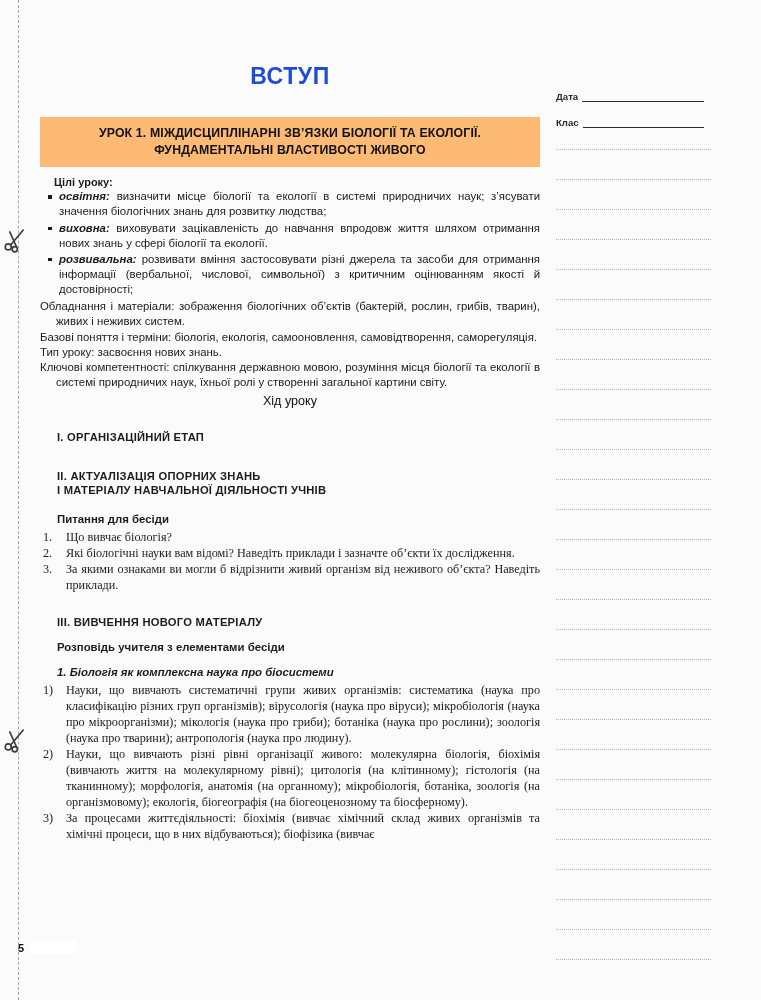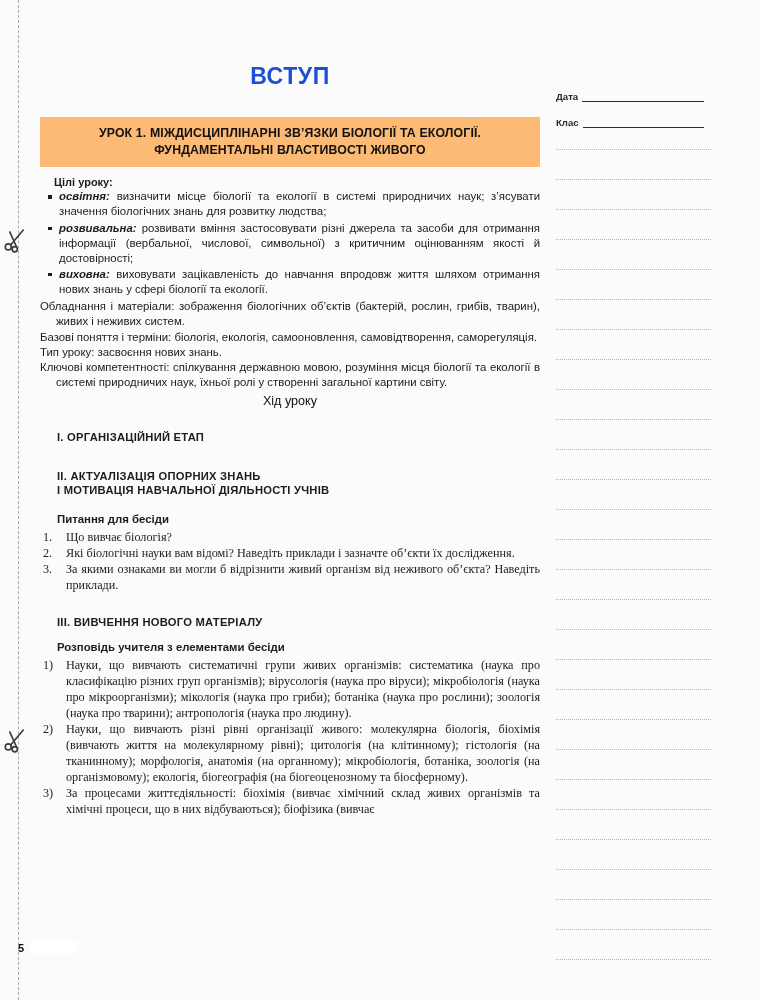--- a/index.html
+++ b/index.html
@@ -294,24 +294,24 @@
       </p>
     </div>
 
     <div class="body-block">
       <p class="goals-head">Цілі уроку:</p>
       <ul class="goals">
         <li>
           <span class="goal-kind">освітня:</span><span> визначити місце біології та екології в системі природничих наук; з’ясувати значення біологічних знань для розвитку людства;</span>
         </li>
         <li>
-          <span class="goal-kind">розвивальна:</span><span> розвивати вміння застосовувати різні джерела та засоби для отримання інформації (вербальної, числової, символьної) з критичним оцінюванням якості й достовірності;</span>
+          <span class="goal-kind">виховна:</span><span> виховувати зацікавленість до навчання впродовж життя шляхом отримання нових знань у сфері біології та екології.</span>
         </li>
         <li>
-          <span class="goal-kind">виховна:</span><span> виховувати зацікавленість до навчання впродовж життя шляхом отримання нових знань у сфері біології та екології.</span>
+          <span class="goal-kind">розвивальна:</span><span> розвивати вміння застосовувати різні джерела та засоби для отримання інформації (вербальної, числової, символьної) з критичним оцінюванням якості й достовірності;</span>
         </li>
       </ul>
     </div>
 
     <div class="meta-list">
       <p class="para hang">
         <span class="lead">Обладнання і матеріали:</span><span> зображення біологічних об’єктів (бактерій, рослин, грибів, тварин), живих і неживих систем.</span>
       </p>
       <p class="para hang">
         <span class="lead">Базові поняття і терміни:</span><span> біологія, екологія, самооновлення, самовідтворення, саморегуляція.</span>
@@ -323,41 +323,42 @@
         <span class="lead">Ключові компетентності:</span><span> спілкування державною мовою, розуміння місця біології та екології в системі природничих наук, їхньої ролі у створенні загальної картини світу.</span>
       </p>
     </div>
 
     <p class="hid-uroku">Хід уроку</p>
 
     <p class="stage sp-1">I. ОРГАНІЗАЦІЙНИЙ ЕТАП</p>
 
     <p class="stage sp-2">
       <span>II. АКТУАЛІЗАЦІЯ ОПОРНИХ ЗНАНЬ</span><br>
-      <span>І МОТИВАЦІЯ НАВЧАЛЬНОЇ ДІЯЛЬНОСТІ УЧНІВ</span>
+      <span>І МАТЕРІАЛУ НАВЧАЛЬНОЇ ДІЯЛЬНОСТІ УЧНІВ</span>
     </p>
 
     <p class="sub-head sp">Питання для бесіди</p>
 
     <ol class="serif-list">
       <li>
         <span class="num">1.</span><span>Що вивчає біологія?</span>
       </li>
       <li>
         <span class="num">2.</span><span>Які біологічні науки вам відомі? Наведіть приклади і зазначте об’єкти їх дослідження.</span>
       </li>
       <li>
         <span class="num">3.</span><span>За якими ознаками ви могли б відрізнити живий організм від неживого об’єкта? Наведіть приклади.</span>
       </li>
     </ol>
 
     <p class="stage sp-3">III. ВИВЧЕННЯ НОВОГО МАТЕРІАЛУ</p>
 
     <p class="sub-head sp2">Розповідь учителя з елементами бесіди</p>
 
+    <p class="sub-head-i sp">1. Біологія як комплексна наука про біосистеми</p>
 
 
     <ol class="serif-list">
       <li>
         <span class="num">1)</span><span>Науки, що вивчають систематичні групи живих організмів: систематика (наука про класифікацію різних груп організмів); вірусологія (наука про віруси); мікробіологія (наука про мікроорганізми); мікологія (наука про гриби); ботаніка (наука про рослини); зоологія (наука про тварини); антропологія (наука про людину).</span>
       </li>
       <li>
         <span class="num">2)</span><span>Науки, що вивчають різні рівні організації живого: молекулярна біологія, біохімія (вивчають життя на молекулярному рівні); цитологія (на клітинному); гістологія (на тканинному); морфологія, анатомія (на органному); мікробіологія, ботаніка, зоологія (на організмовому); екологія, біогеографія (на біогеоценозному та біосферному).</span>
       </li>
       <li>

